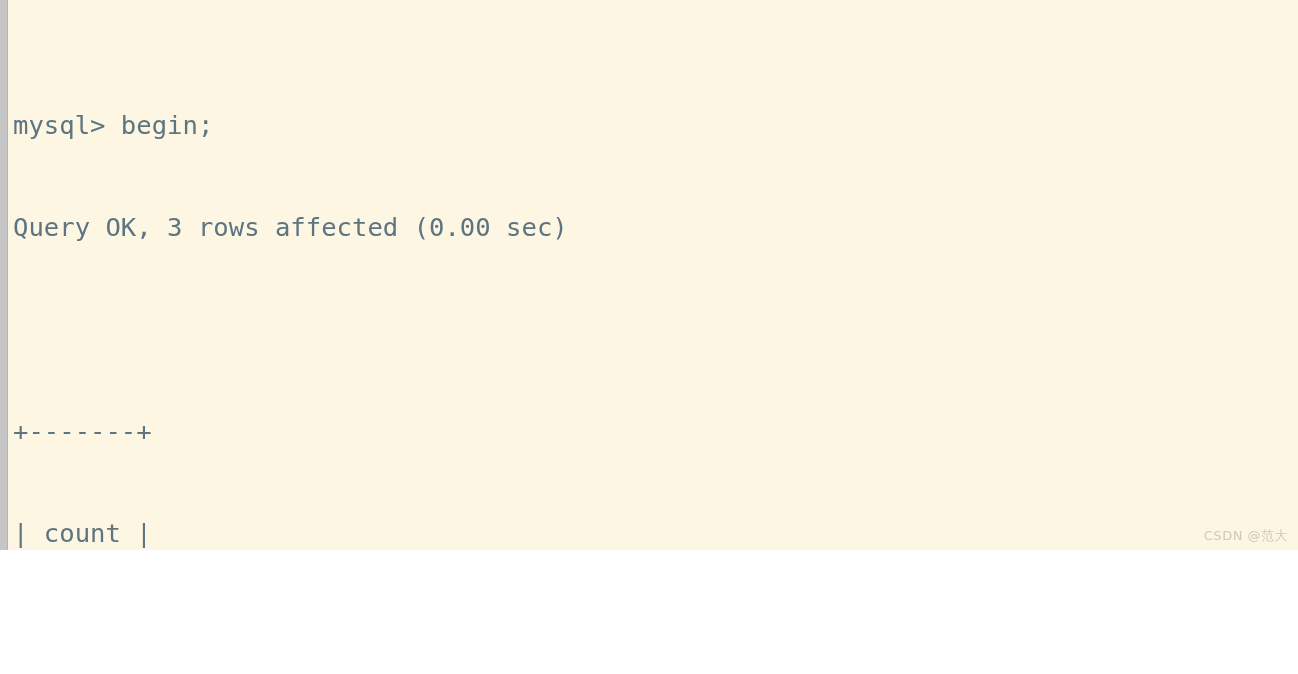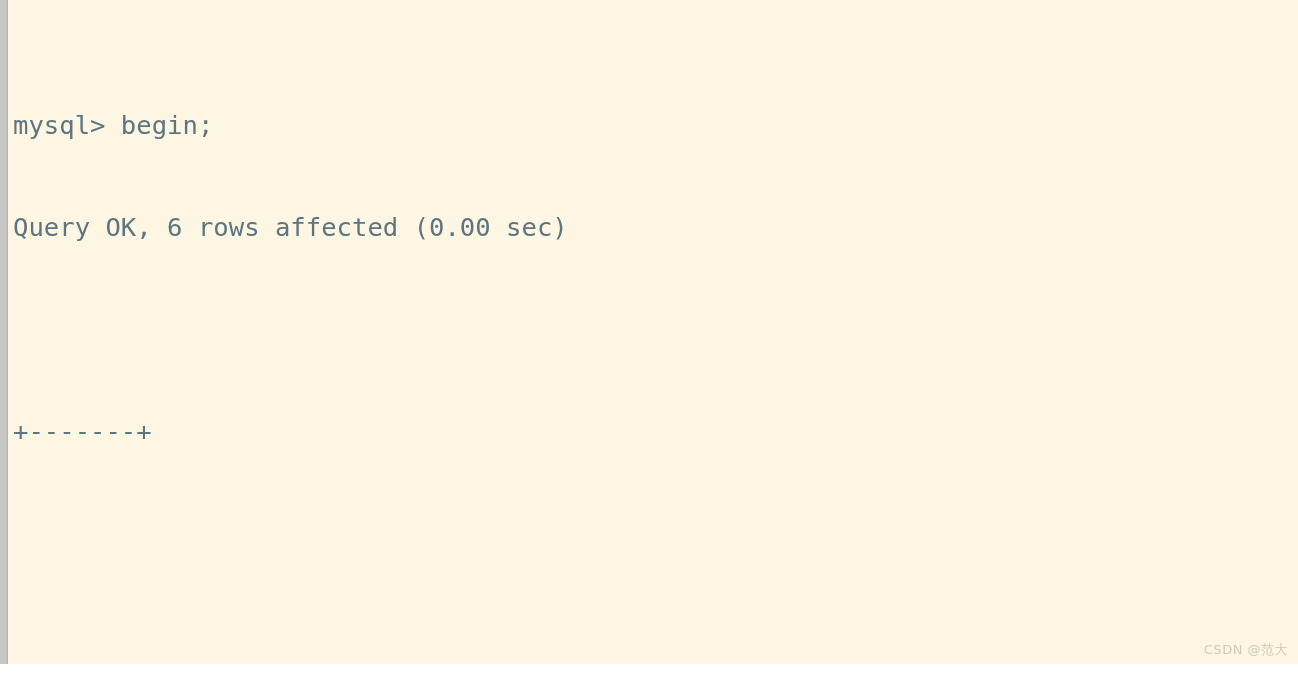--- a/index.html
+++ b/index.html
@@ -3,21 +3,21 @@
 <meta charset="utf-8">
 <style>
   html, body {
     margin: 0;
     padding: 0;
     background: #ffffff;
   }
   #terminal {
     position: relative;
     width: 1298px;
-    height: 664px;
+    height: 550px;
     background: #fdf6e3;
     overflow: hidden;
     font-family: "DejaVu Sans Mono", monospace;
   }
   #scroll-gutter {
     position: absolute;
     left: 0;
     top: 0;
     width: 8px;
     height: 674px;
@@ -61,23 +61,24 @@
 </head>
 <body>
 
 <div id="terminal">
 
   <div id="scroll-gutter"></div>
 
   <div id="screen">
 
     <span class="line">mysql&gt; begin;</span>
-    <span class="line">Query OK, 6 rows affected (0.00 sec)</span>
+    <span class="line">Query OK, 3 rows affected (0.00 sec)</span>
     <span class="line blank"></span>
     <span class="line">+-------+</span>
+    <span class="line">| count |</span>
     
     
     
     
     
     
     
     
     
     

